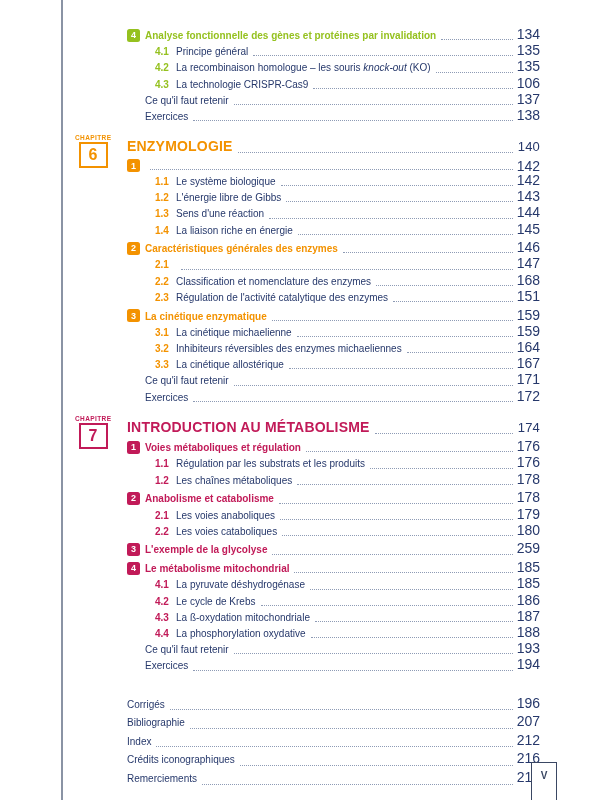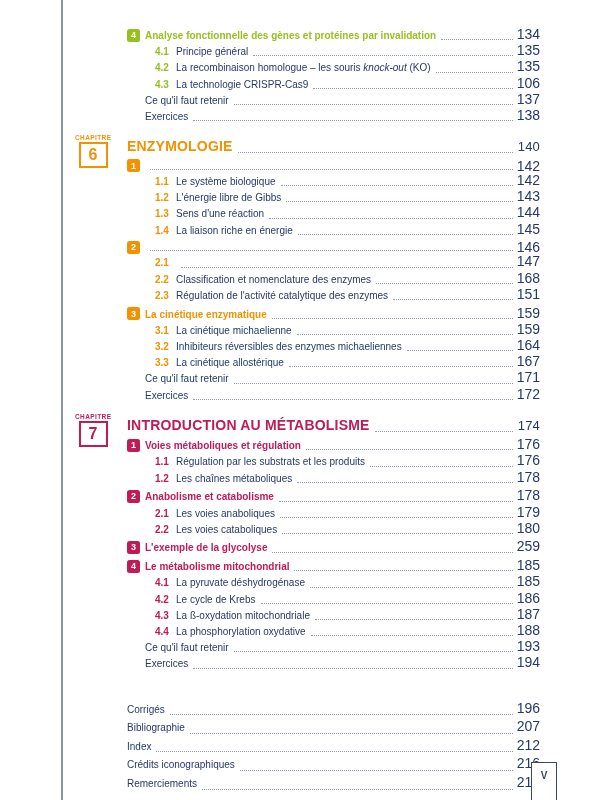--- a/index.html
+++ b/index.html
@@ -66,21 +66,21 @@
   .accent-green .sec-title,.accent-green .sub-num{color:#95C11F;}
   .accent-orange .badge{background:#F39200;}
   .accent-orange .sec-title,.accent-orange .sub-num,
   .accent-orange .chap-title,.accent-orange .kicker,
   .accent-orange .chap-box{color:#F39200;border-color:#F39200;}
   .accent-crimson .badge{background:#C11A58;}
   .accent-crimson .sec-title,.accent-crimson .sub-num,
   .accent-crimson .chap-title,.accent-crimson .kicker,
   .accent-crimson .chap-box{color:#C11A58;border-color:#C11A58;}
   
-  .backmatter{margin-top:28px;}
+  .backmatter{margin-top:21px;}
   .back-row{line-height:17.6px;font-size:10px;}
   
   .folio-box{
     position:absolute;left:531px;top:762px;width:26px;height:40px;
     border:1.5px solid #3A4763;background:#fff;
     display:flex;justify-content:center;
     font-size:10px;font-weight:bold;color:#3A4763;
     padding-top:7px;box-sizing:border-box;
   }
 </style>
@@ -165,20 +165,21 @@
       </div>
       <div class="row sub-row">
         <span class="sub-num">1.4</span>
         <span>La liaison riche en énergie</span>
         <span class="leader"></span>
         <span class="pg">145</span>
       </div>
 
       <div class="row section-row">
         <span class="badge">2</span>
+        <span class="sec-title">Caractéristiques générales des enzymes</span>
         <span class="leader"></span>
         <span class="pg">146</span>
       </div>
       <div class="row sub-row">
         <span class="sub-num">2.1</span>
         <span class="leader"></span>
         <span class="pg">147</span>
       </div>
       <div class="row sub-row">
         <span class="sub-num">2.2</span>

